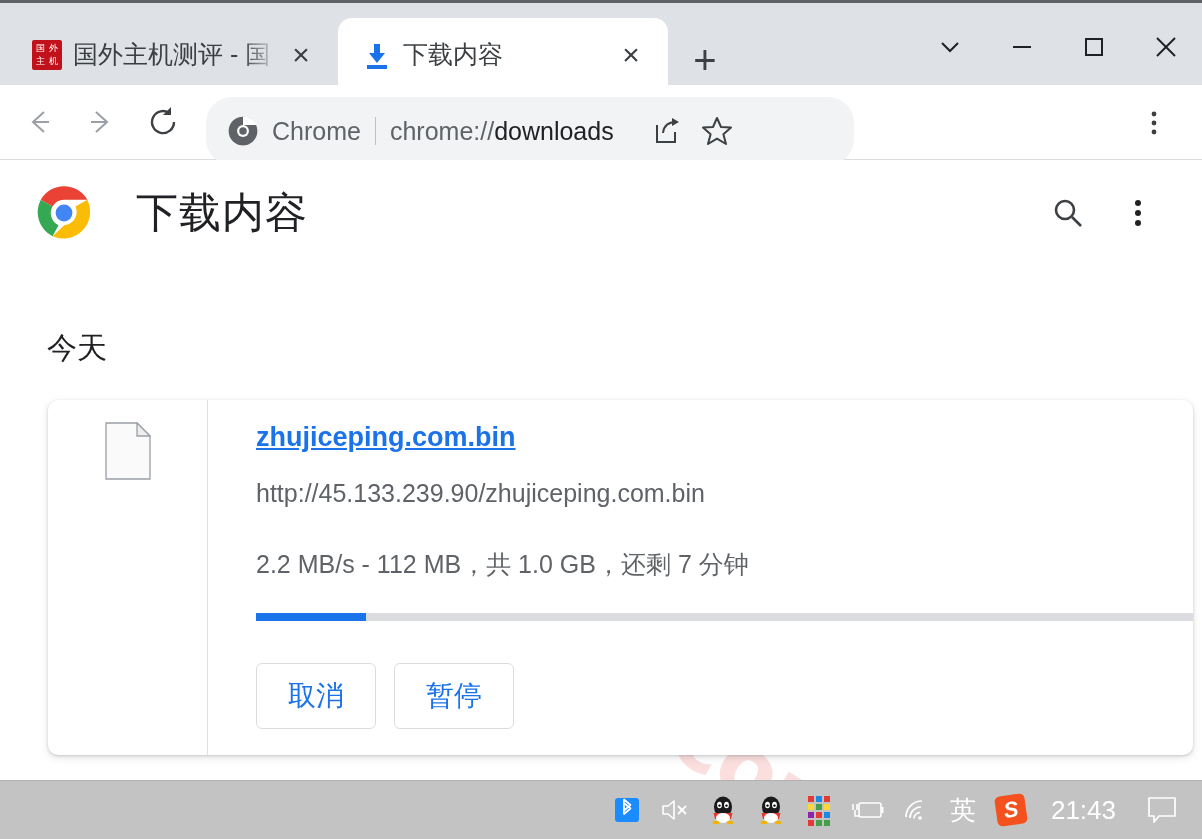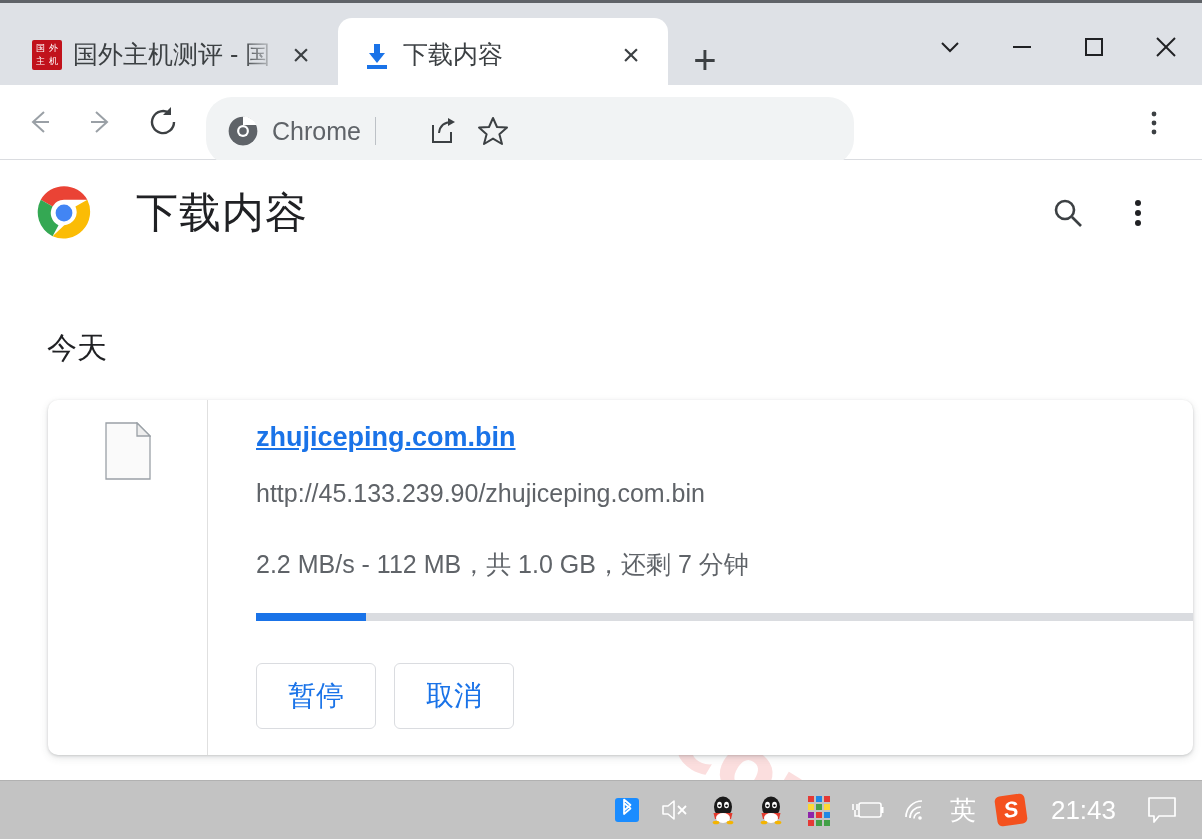--- a/index.html
+++ b/index.html
@@ -282,20 +282,21 @@
     <div class="chrome-logo">
       <svg width="30" height="30" viewBox="0 0 48 48">
         <circle cx="24" cy="24" r="23" fill="#5f6368"></circle>
         <circle cx="24" cy="24" r="9.5" fill="#ffffff"></circle>
         <path d="M24 14.5 L46 14.5 A23 23 0 0 0 24 1 Z" fill="#ffffff"></path>
         <circle cx="24" cy="24" r="6" fill="#5f6368"></circle>
       </svg>
     </div>
     <div class="omni-scheme">Chrome</div>
     <div class="omni-sep"></div>
+    <div class="omni-url"><span class="dim">chrome://</span><span>downloads</span></div>
     <div style="width:28px"></div>
     <div class="omni-act">
       <svg width="30" height="30" viewBox="0 0 30 30">
         <path d="M5 9 L5 26 L23 26 L23 16" stroke="#3c4043" stroke-width="2" fill="none"></path>
         <path d="M11 17 C12 8 18 6 24 6" stroke="#3c4043" stroke-width="2" fill="none"></path>
         <path d="M20 2 L27 6 L20 10 Z" fill="#3c4043"></path>
       </svg>
     </div>
     <div class="omni-act">
       <svg width="32" height="32" viewBox="0 0 32 32">
@@ -356,22 +357,22 @@
         </div>
       </div>
       <div class="card-right">
         <a class="file-name" href="#">zhujiceping.com.bin</a>
         <div class="file-url">http://45.133.239.90/zhujiceping.com.bin</div>
         <div class="file-status">2.2 MB/s - 112 MB，共 1.0 GB，还剩 7 分钟</div>
         <div class="progress">
           <div class="progress-fill" id="progress-fill" style="width: 11%;"></div>
         </div>
         <div class="btn-row">
+          <button class="btn">取消</button>
           <button class="btn">暂停</button>
-          <button class="btn">取消</button>
         </div>
       </div>
     </div>
   </div>
 
   <div class="taskbar">
     <div class="tray">
 
       <div class="tray-item">
         <svg width="28" height="28" viewBox="0 0 28 28">

